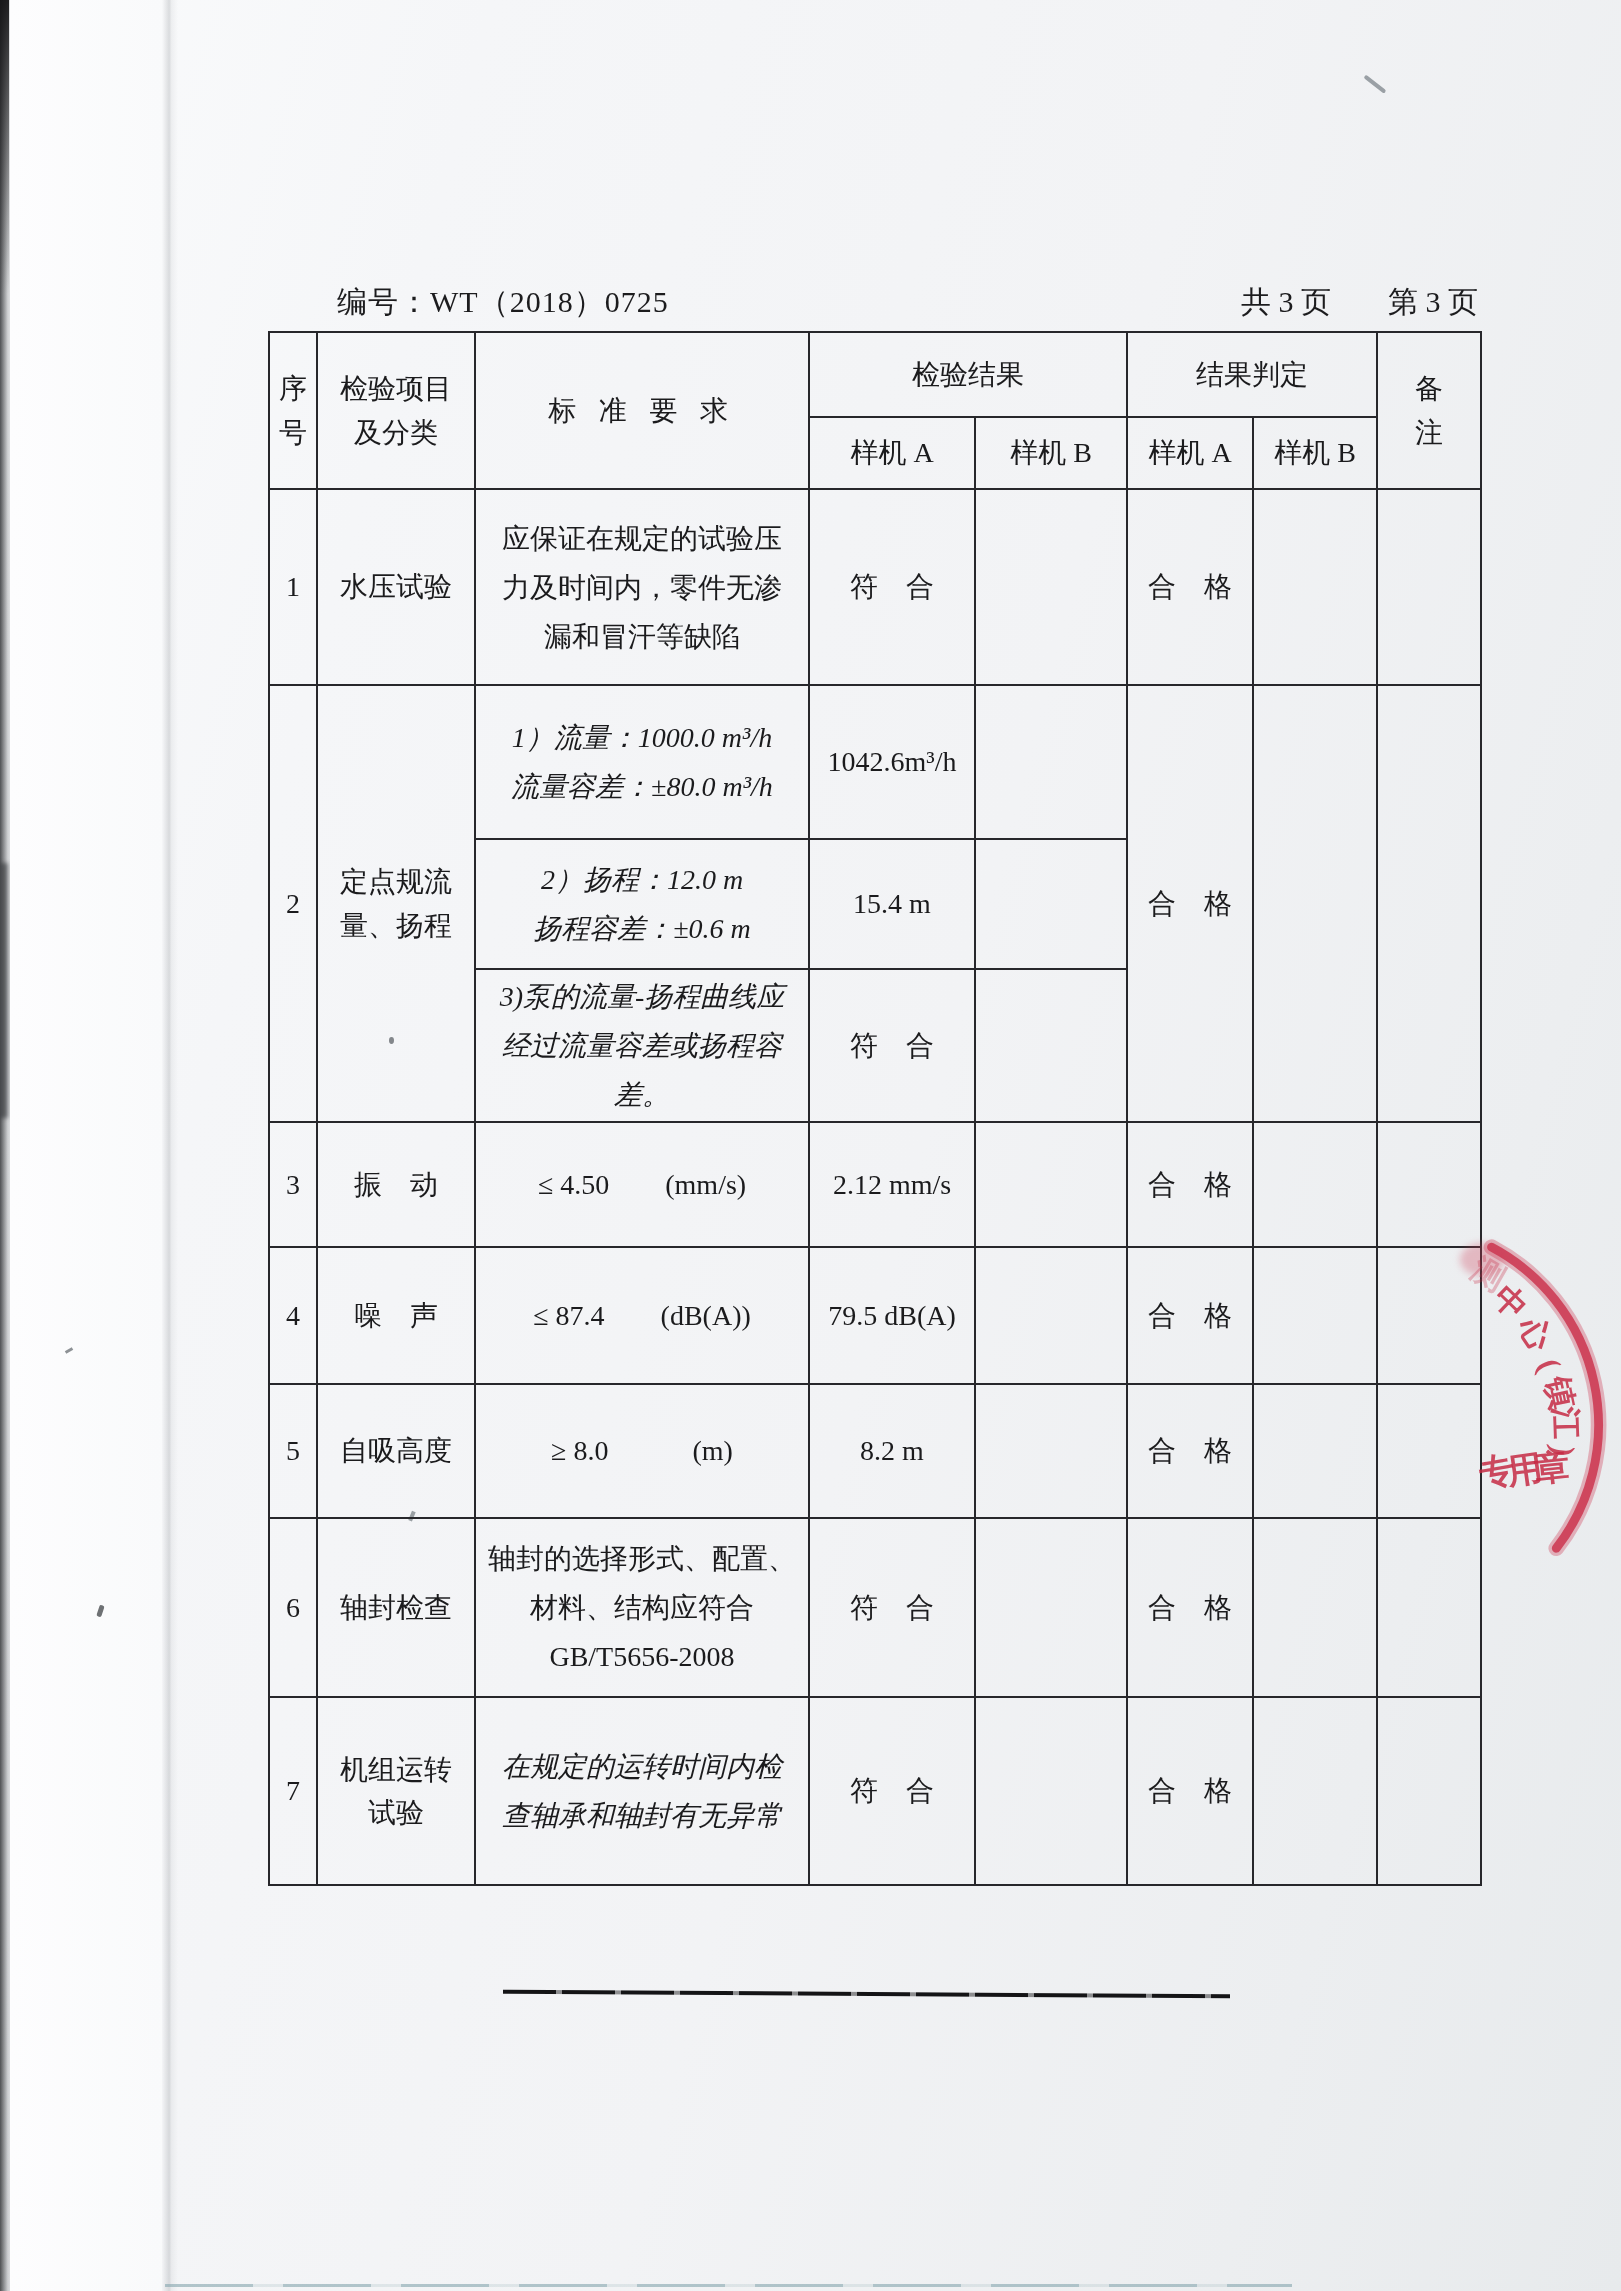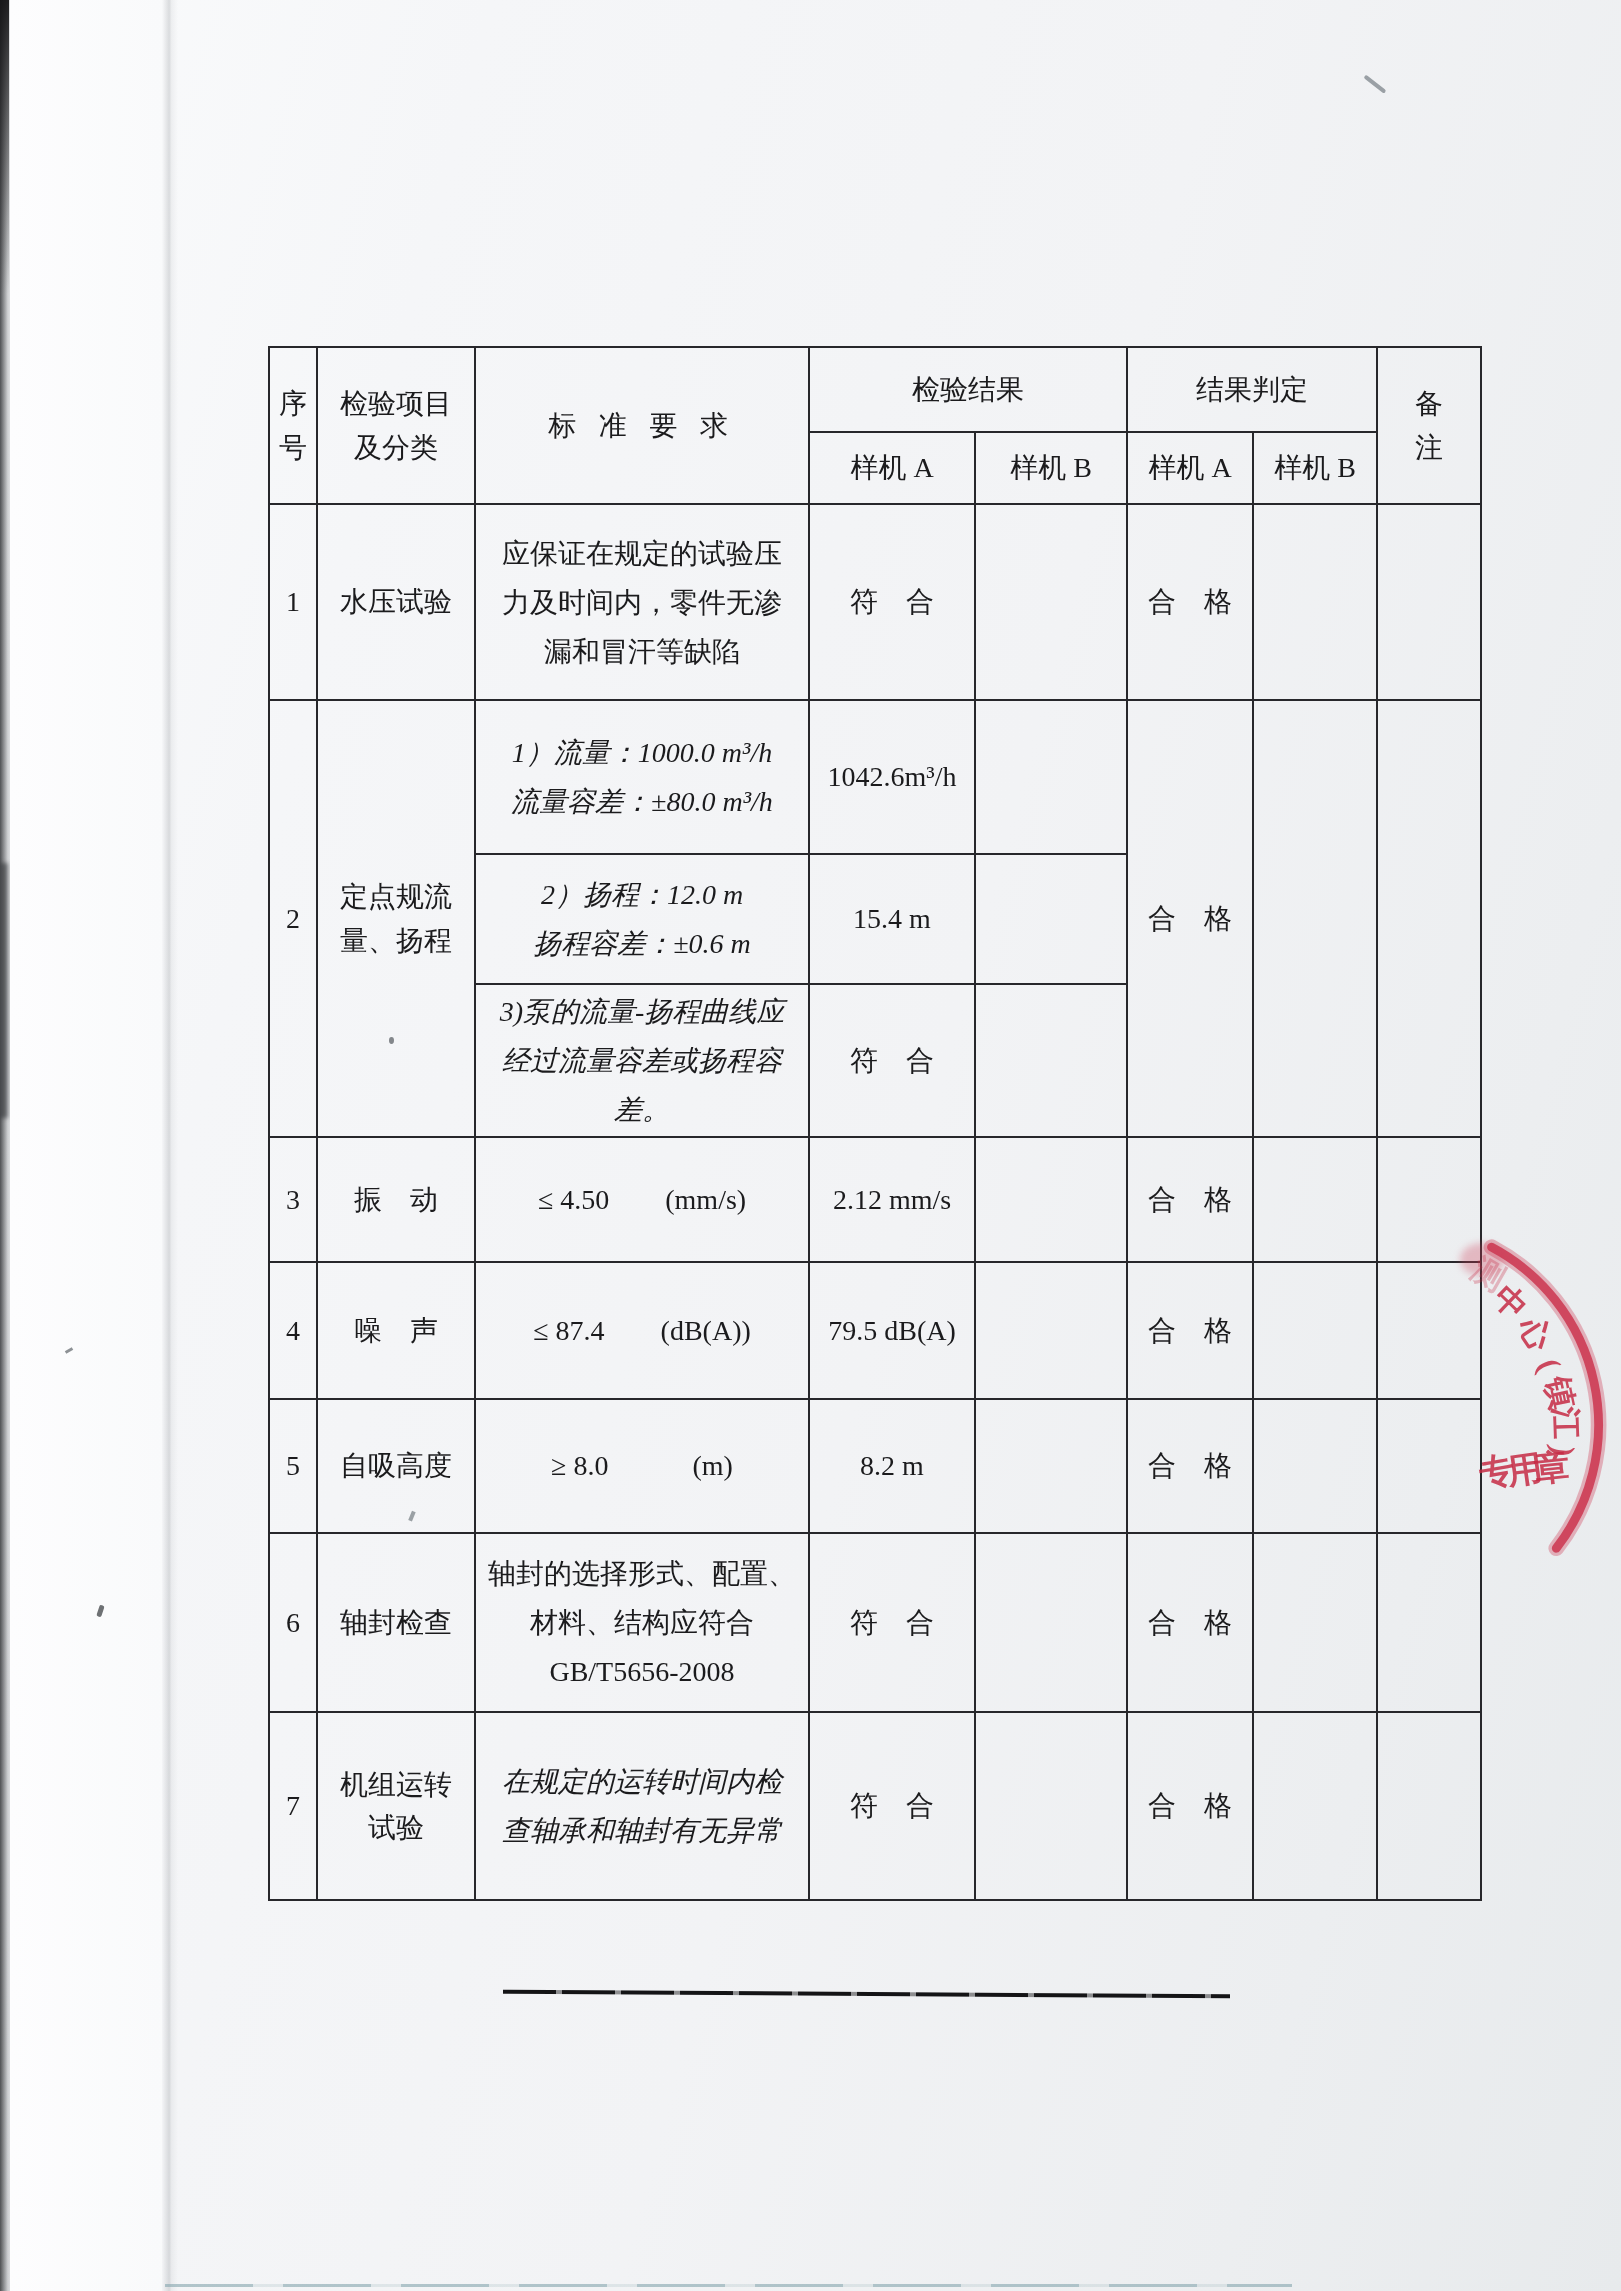--- a/index.html
+++ b/index.html
@@ -29,21 +29,21 @@
                       background:repeating-linear-gradient(90deg, rgba(140,170,178,0.65) 0 88px, rgba(160,185,190,0.25) 88px 118px); }
 
   
   .title { position:absolute; left:268px; top:196px; width:1212px; text-align:center;
            font-size:44px; font-weight:bold; letter-spacing:5.9px; color:#141416; }
   .meta { position:absolute; left:268px; top:282px; width:1212px; height:43px; font-size:30px; }
   .doc-no { position:absolute; left:69px; top:0; letter-spacing:1px; }
   .pagesinfo { position:absolute; right:2px; top:0; display:flex; gap:57px; }
 
   
-  table.results { position:absolute; left:268px; top:346px; width:1212px;
+  table.results { position:absolute; left:268px; top:331px; width:1212px;
                   border-collapse:collapse; table-layout:fixed;
                   border:2.9px solid #222226; }
   table.results td, table.results th { border:2px solid #27272b; font-weight:normal;
                   font-size:28px; text-align:center; vertical-align:middle;
                   padding:2px 3.9px; color:#1b1b1d; white-space:pre-line; overflow:hidden; }
   .vspan { display:inline-block; width:1.05em; line-height:1.55; }
   .wspan { display:inline-block; width:4.6em; line-height:1.55; }
   .std-head { letter-spacing:7.8px; }
   td.std-left { text-align:left; padding-left:19.6px; line-height:1.75;font-style:italic; }
   td.std-center { line-height:1.75; }
@@ -82,20 +82,27 @@
   <div class="edge-left-smudge"></div>
   <div class="left-paper"></div>
   <div class="crease"></div>
   <div class="mark-topright"></div>
   <div class="speck-1"></div>
   <div class="speck-2"></div>
   <div class="speck-3"></div>
   <div class="speck-4"></div>
   <div class="bottom-scan-line"></div>
 
+  <div class="meta">
+    <span class="doc-no">编号：WT（2018）0725</span>
+    <span class="pagesinfo">
+      <span>共 3 页</span>
+      <span>第 3 页</span>
+    </span>
+  </div>
 
   <table class="results">
     <colgroup>
       <col style="width:48px">
         <col style="width:158px">
         <col style="width:334px">
       <col style="width:166px">
         <col style="width:152px">
         <col style="width:126px">
       <col style="width:124px">

